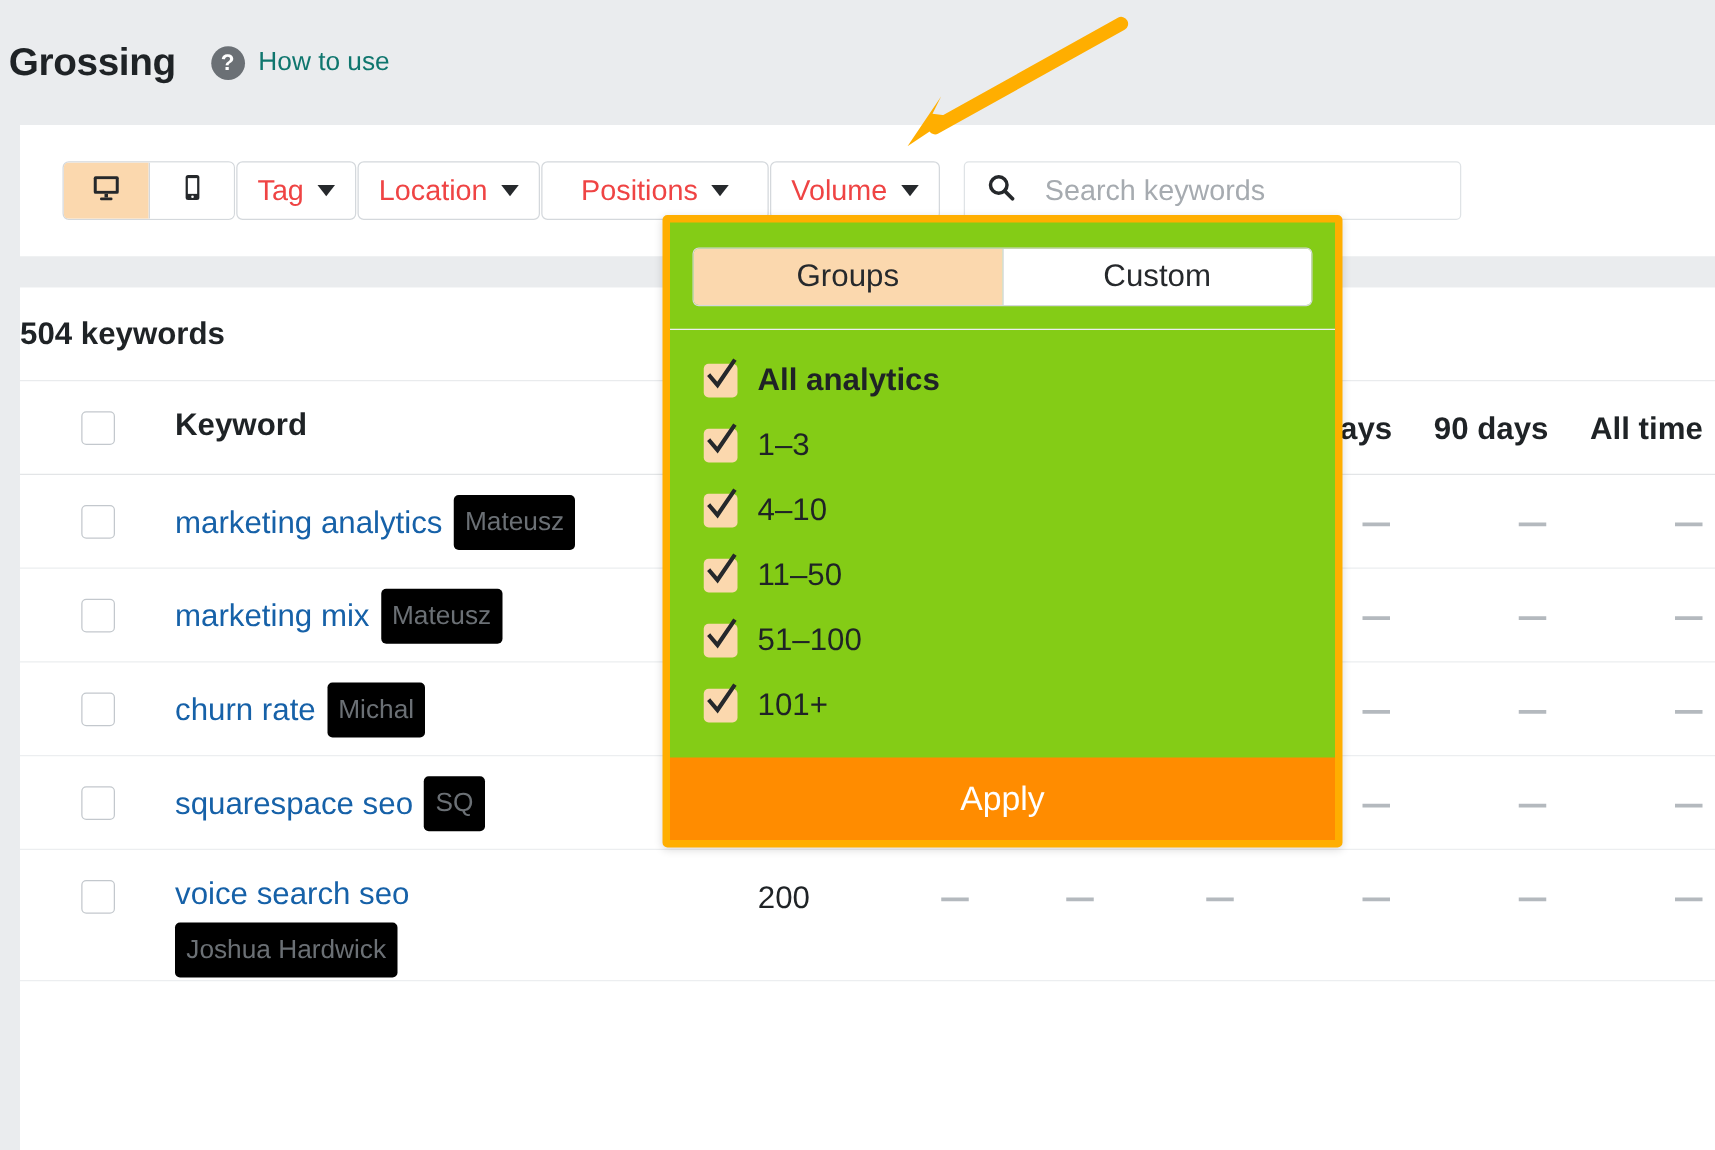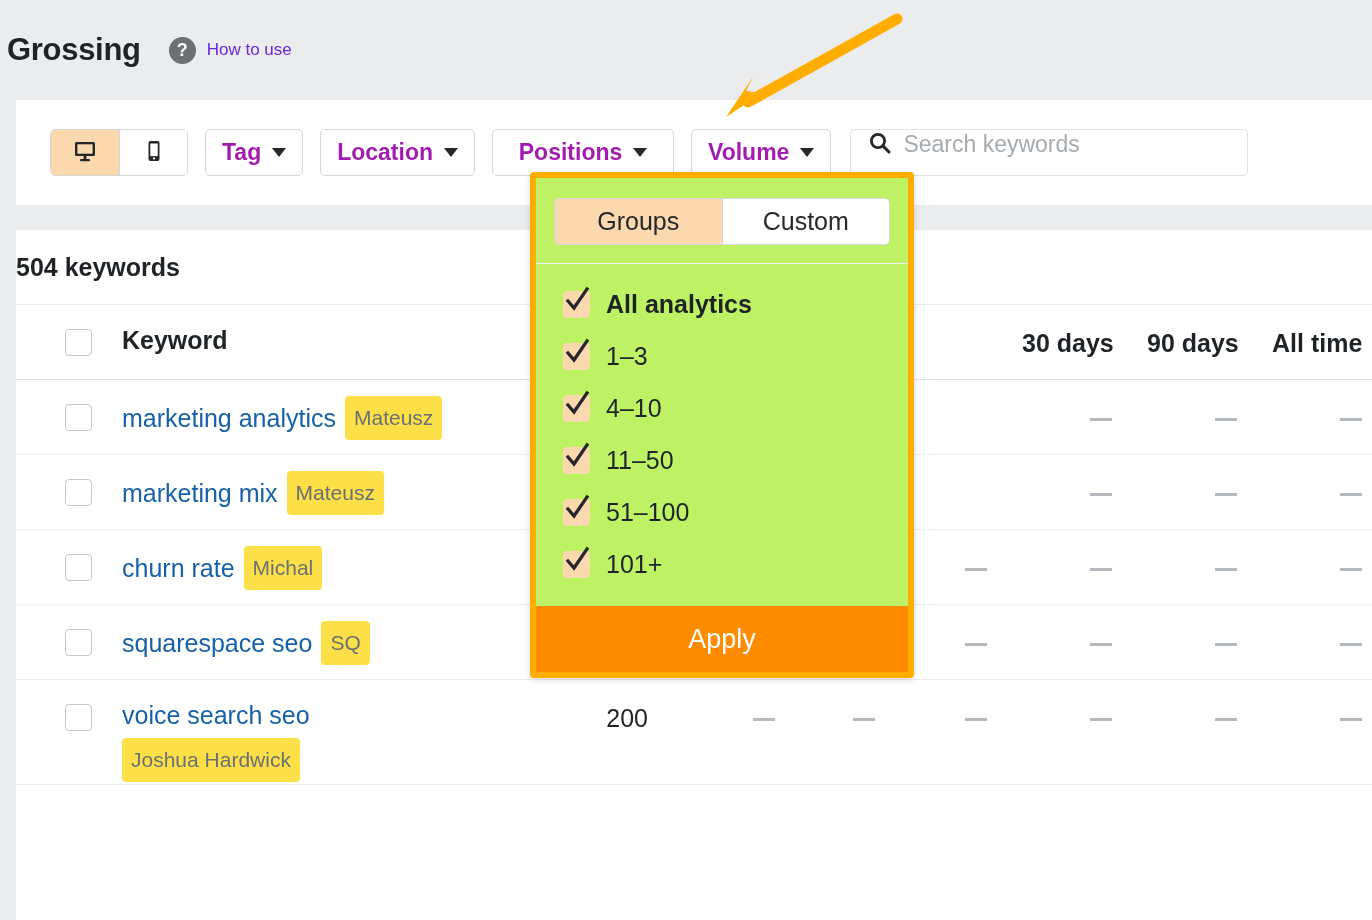--- a/index.html
+++ b/index.html
@@ -35,21 +35,21 @@
     cursor:pointer;
   }
   #howto .qmark{
     width:27px; height:27px; border-radius:50%;
     background:#6b7075;
     color:#fff;
     font-size:18px; font-weight:bold;
     display:flex; align-items:center; justify-content:center;
     line-height:1;
   }
-  #howto .lbl{ font-size:17px; color:#6d28d9;text-align:center; }
+  #howto .lbl{ font-size:21px; color:#0f766e;text-align:center; }
 
   
   #toolbar-card{
     position:absolute;
     left:16px; top:100px;
     width:1356px; height:105px;
     background:#fff;
     display:flex;
     align-items:center;
     padding-left:34px;
@@ -66,52 +66,51 @@
     width:68px;
     display:flex; align-items:center; justify-content:center;
     cursor:pointer;
     background:#fff;
   }
   .seg .seg-btn.active{ background:#fbd8ae; }
   .seg .seg-btn + .seg-btn{ border-left:1px solid #d4d8dc; }
 
   .ctrl{
     height:47px;
-    margin-left:17px;
+    margin-left:1px;
     border:1px solid #d4d8dc;
     border-radius:5px;
     background:#fff;
     display:flex;
     align-items:center;
     padding:0 16px;
     font-size:23px;
-    color:#a21caf;
+    color:#ef4444;
     cursor:pointer;
     gap:11px;
     white-space:nowrap;
-    font-weight:bold;
   }
   .caret{
     width:0;height:0;
     border-left:7px solid transparent;
     border-right:7px solid transparent;
     border-top:9px solid #26292c;
     display:inline-block;
   }
   #search-box{
     height:47px;
     margin-left:19px;
     width:398px;
     border:1px solid #dfe3e6;
     border-radius:4px;
     background:#fff;
     display:flex;
-    align-items:flex-start;
+    align-items:center;
     padding-left:16px;
-    gap:8px;
+    gap:20px;
   }
   #search-input{
     border:0; outline:0;
     font-size:23px;
     font-family:"Liberation Sans", sans-serif;
     color:#1f2326;
     width:300px;
     background:transparent;
   }
   #search-input::placeholder{ color:#a6abb0; }
@@ -144,39 +143,39 @@
     width:27px;height:27px;
     border:1px solid #c3c8cd;
     border-radius:4px;
     background:#fff;
     margin-left:49px;
     margin-top:24px;
     flex:none;
     cursor:pointer;
   }
   .kw-cell{
-    margin-left:30px;
+    margin-left:48px;
     margin-top:16px;
     max-width:330px;
     line-height:38px;
   }
   .kw-link{
     font-size:25px;
     color:#1661a8;
     cursor:pointer;
     margin-right:9px;
   }
   .kw-head{
     font-size:25px;
     font-weight:bold;
     color:#1f2326;
   }
   .tag{
     display:inline-block;
-    background:#fde047;
+    background:#000000;
     color:#6b7075;
     font-size:21px;
     border-radius:4px;
     padding:3px 9px;
     vertical-align:2px;
   }
   .vol{
     position:absolute;
     left:470px; width:162px;
     text-align:right;
@@ -196,24 +195,24 @@
     position:absolute;
     top:38px;
     width:22px;height:3px;
     background:#b4b9be;
   }
 
   
   #positions-dropdown{
     position:absolute;
     left:530px; top:172px;
-    width:384px;
+    width:544px;
     border:6px solid #FFAE00;
     border-radius:4px;
-    background:#bef264;
+    background:#84cc16;
     z-index:40;
     box-shadow:0 2px 7px rgba(0,0,0,.14);
   }
   #dd-tabs{
     padding:20px 18px 18px 18px;
     border-bottom:1px solid #eceef0;
   }
   #dd-tabs .tabs{
     display:flex;
     border:1px solid #d4d8dc;

